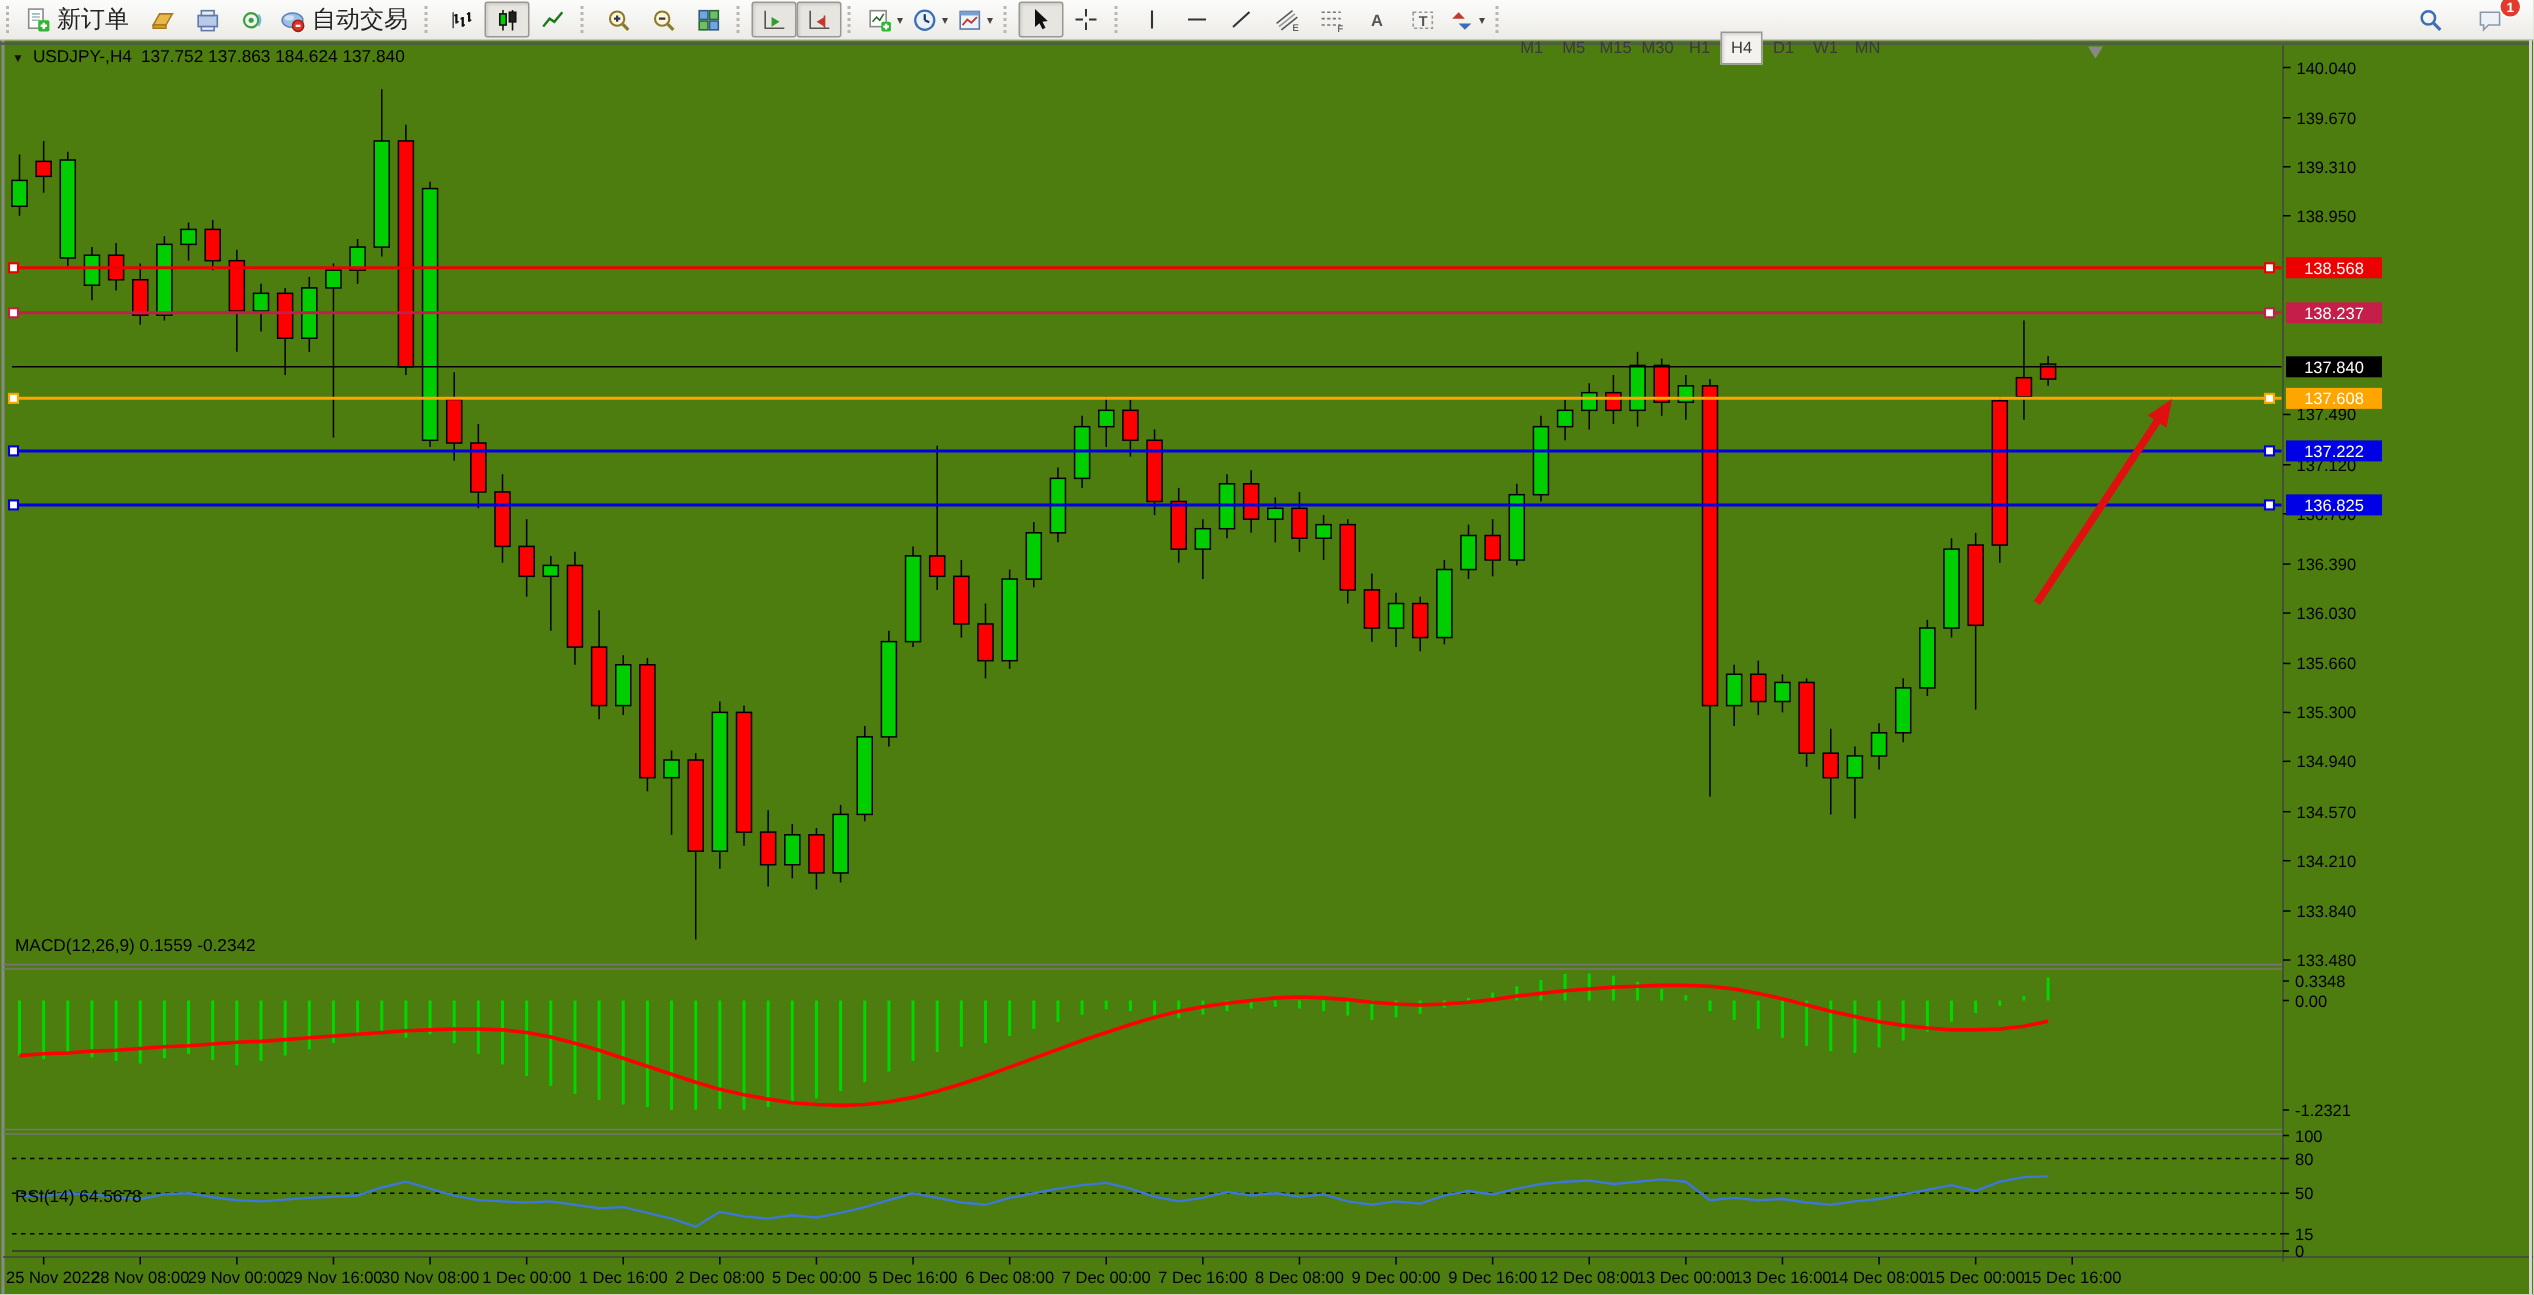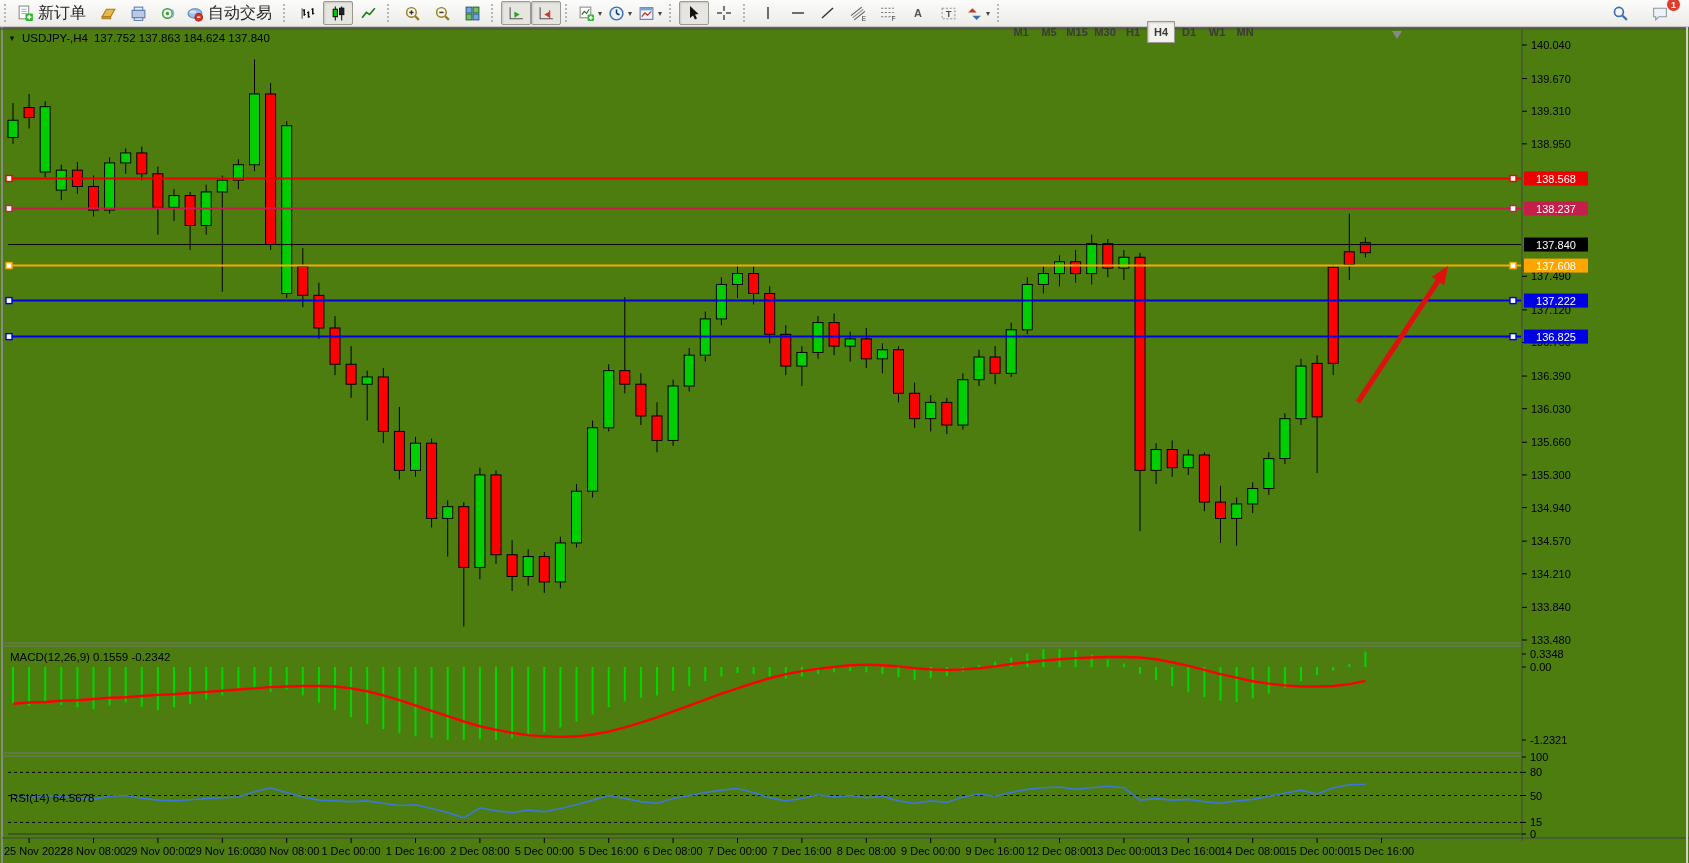--- a/index.html
+++ b/index.html
@@ -9,21 +9,21 @@
   #toolbar{position:absolute;left:0;top:0;width:1689px;height:26px;
     background:linear-gradient(#fcfcfb,#ecebe7);border-bottom:1px solid #c9c7c2;
     display:flex;align-items:center;z-index:5;}
   .grip{width:5px;height:18px;border-left:2px dotted #b9b7b2;margin:0 3px 0 4px;}
   .tbtn{height:22px;min-width:24px;display:flex;align-items:center;justify-content:center;
     border:1px solid transparent;border-radius:2px;padding:0 2px;gap:2px;cursor:default;}
   .tbtn.pressed{border:1px solid #9a9893;background:#e7e5df;
     box-shadow:inset 1px 1px 2px rgba(0,0,0,.12);}
   .tlabel{font-size:16px;color:#222;padding:0 4px 0 2px;white-space:nowrap;}
   .drop{font-size:8px;color:#444;margin-left:1px;}
-  .tf{font-size:11px;font-weight:700;color:#3a3a3a;min-width:26px;height:20px;
+  .tf{font-size:11px;font-weight:400;color:#3a3a3a;min-width:26px;height:20px;
     display:flex;align-items:center;justify-content:center;border:1px solid transparent;margin-top:38px;}
   .tf.pressed{border:1px solid #9a9893;background:#f3f2ee;box-shadow:inset 1px 1px 2px rgba(0,0,0,.15);}
   #tb-right{margin-left:auto;display:flex;align-items:center;gap:10px;padding-right:14px;}
   .badge{position:absolute;top:-5px;right:-7px;background:#e23b2e;color:#fff;font-size:9px;
     font-weight:700;border-radius:50%;width:13px;height:13px;display:flex;align-items:center;
     justify-content:center;border:1px solid #fff;}
   
   #chartwin{position:absolute;left:0;top:26px;width:1689px;height:837px;background:#4d7c0f;}
   #chart-svg{position:absolute;left:0;top:0;}
   .overlay-label{position:absolute;font-size:11.5px;color:#000;white-space:nowrap;z-index:3;}
@@ -709,16 +709,16 @@
           <line x1="1358" y1="376" x2="1440.2738633881218" y2="251.67505088017157" stroke="#E01010" stroke-width="5"></line>
           <polygon points="1448,240 1444.3208873276772,259.1497814594411 1431.8119042417788,250.8717779467144" fill="#E01010"></polygon>
         </g>
       </svg>
 
     <div class="overlay-label" id="chart-title">
       <span class="tri">▼</span>
       <span>USDJPY-,H4</span>
       <span>137.752 137.863 184.624 137.840</span>
     </div>
-    <div class="overlay-label" id="macd-label" style="left:10px;top:625px;">MACD(12,26,9) 0.1559 -0.2342</div>
+    <div class="overlay-label" id="macd-label" style="left:10px;top:599px;">MACD(12,26,9) 0.1559 -0.2342</div>
     <div class="overlay-label" id="rsi-label" style="left:10px;top:766px;">RSI(14) 64.5678</div>
   </div>
 </div>
 
 </body></html>

